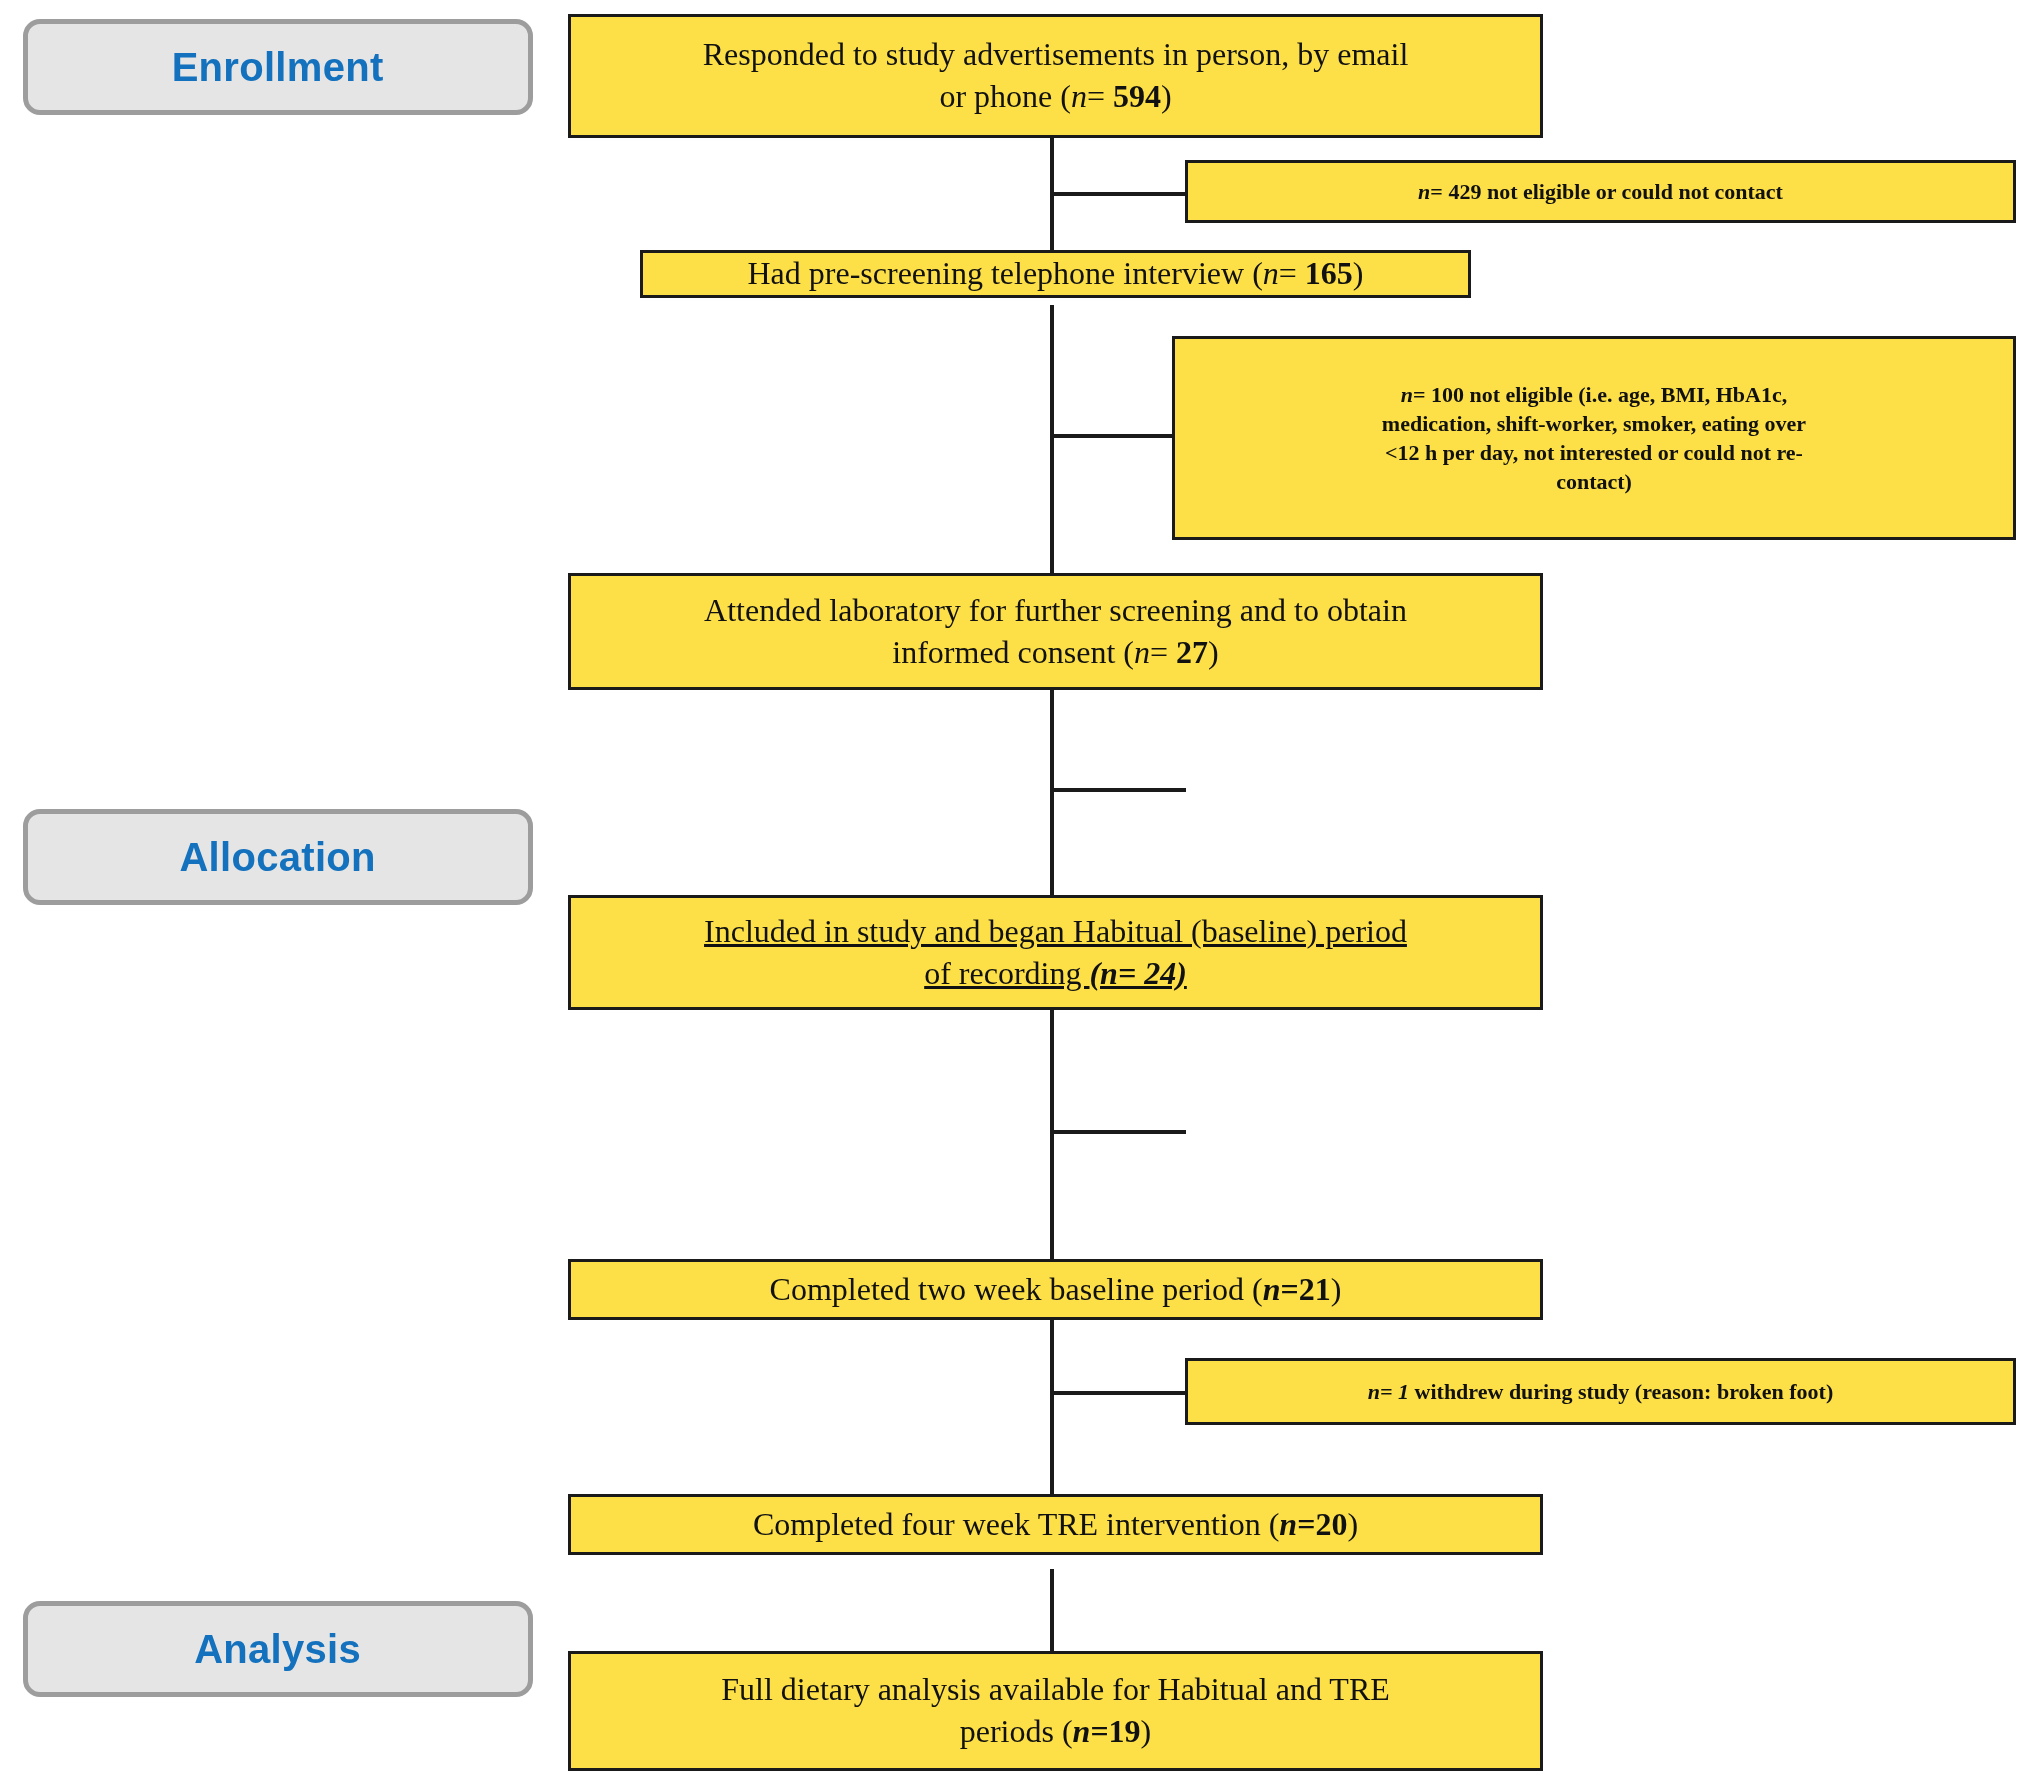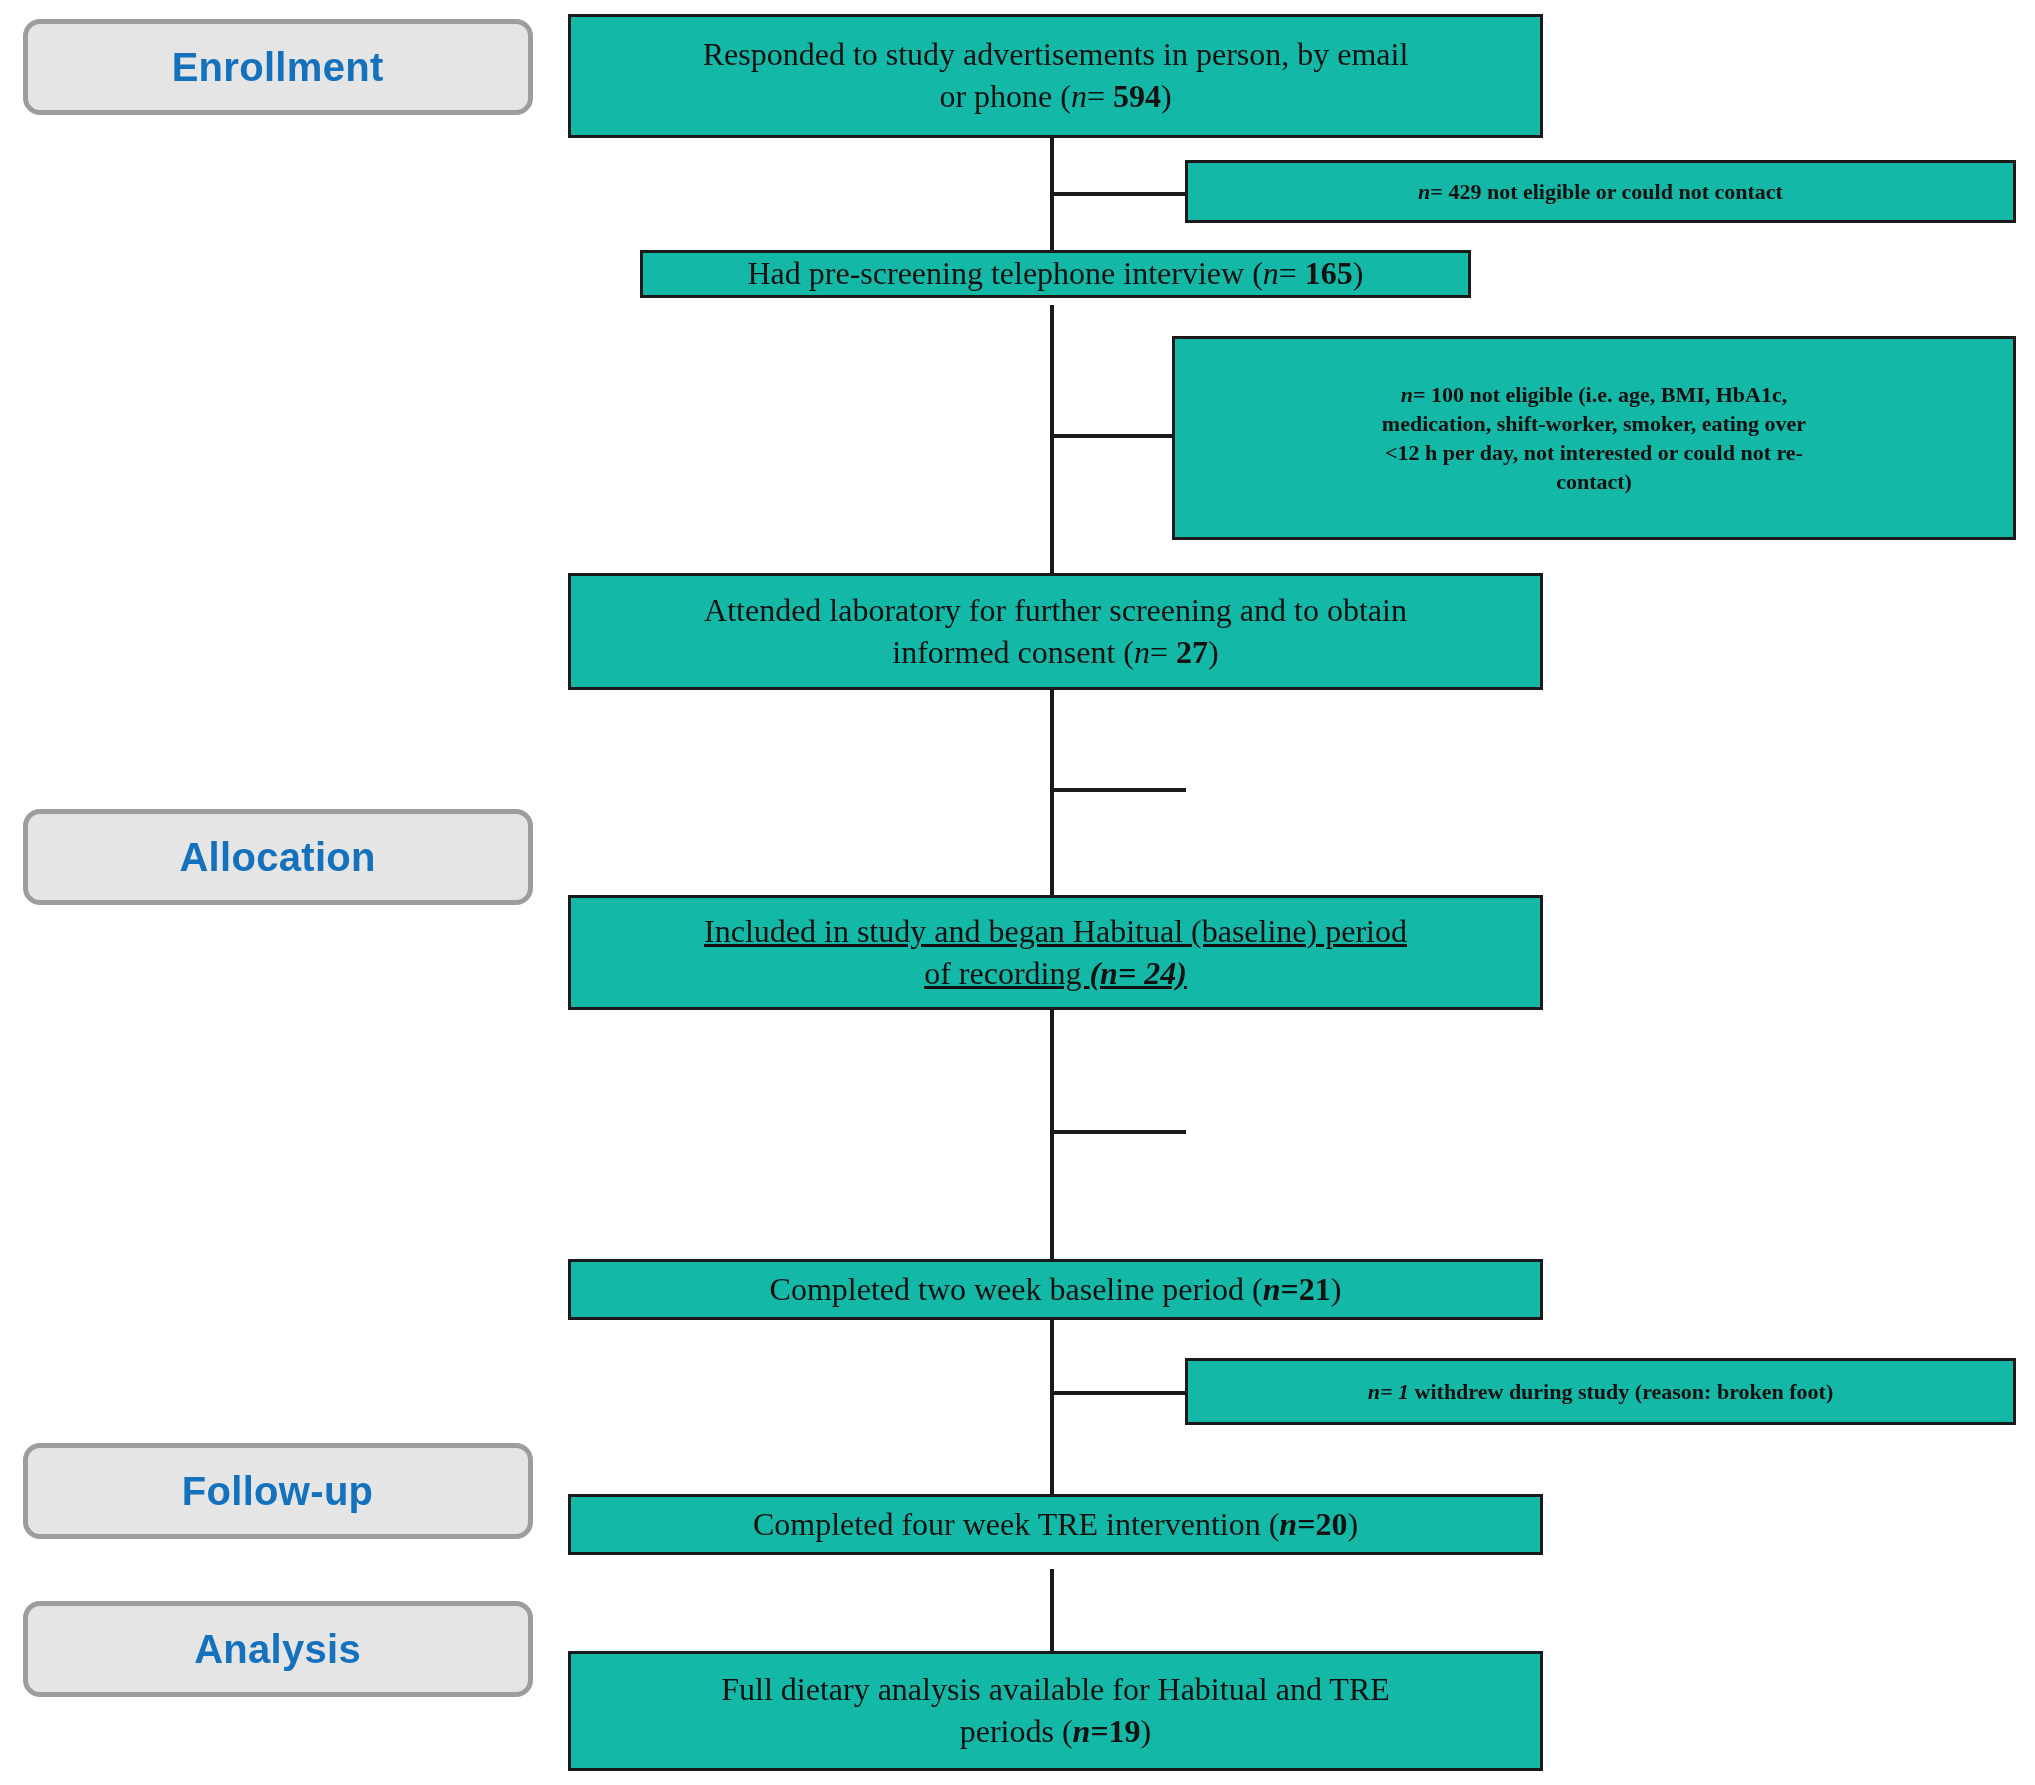--- a/index.html
+++ b/index.html
@@ -20,21 +20,21 @@
     display:flex;align-items:center;justify-content:center;
     font-family:"Liberation Sans","DejaVu Sans",sans-serif;
     font-weight:bold;
     color:#1371bd;
     letter-spacing:0.3px;
   }
 
   
   .fbox{
     position:absolute;
-    background:#14b8a6;
+    background:#fde047;
     border:3.2px solid #1a1a1a;
     box-sizing:border-box;
     display:flex;align-items:center;justify-content:flex-start;
     text-align:center;
     color:#111111;
     padding:6.5px 17px;
   }
   .fbox .txt{line-height:1.30;display:block;width:100%;}
   .main-box{font-size:32px;}
   .side-box{font-size:22px;font-weight:bold;}
@@ -53,23 +53,20 @@
 <div id="stage">
 
   <div class="stage-chip" style="left:22.6px;top:19.4px;width:510px;height:96px;font-size:40px;">
     <span>Enrollment</span>
   </div>
 
   <div class="stage-chip" style="left:22.6px;top:809px;width:510px;height:96px;font-size:40px;">
     <span>Allocation</span>
   </div>
 
-  <div class="stage-chip" style="left:22.6px;top:1443px;width:510px;height:96px;font-size:40px;">
-    <span>Follow-up</span>
-  </div>
 
   <div class="stage-chip" style="left:22.6px;top:1601px;width:510px;height:96px;font-size:40px;">
     <span>Analysis</span>
   </div>
 
   <div class="vline" style="left:1050px;top:137px;height:115px;"></div>
   <div class="vline" style="left:1050px;top:305px;height:271px;"></div>
   <div class="vline" style="left:1050px;top:689px;height:207px;"></div>
   <div class="vline" style="left:1050px;top:1008px;height:252px;"></div>
   <div class="vline" style="left:1050px;top:1318px;height:177px;"></div>

